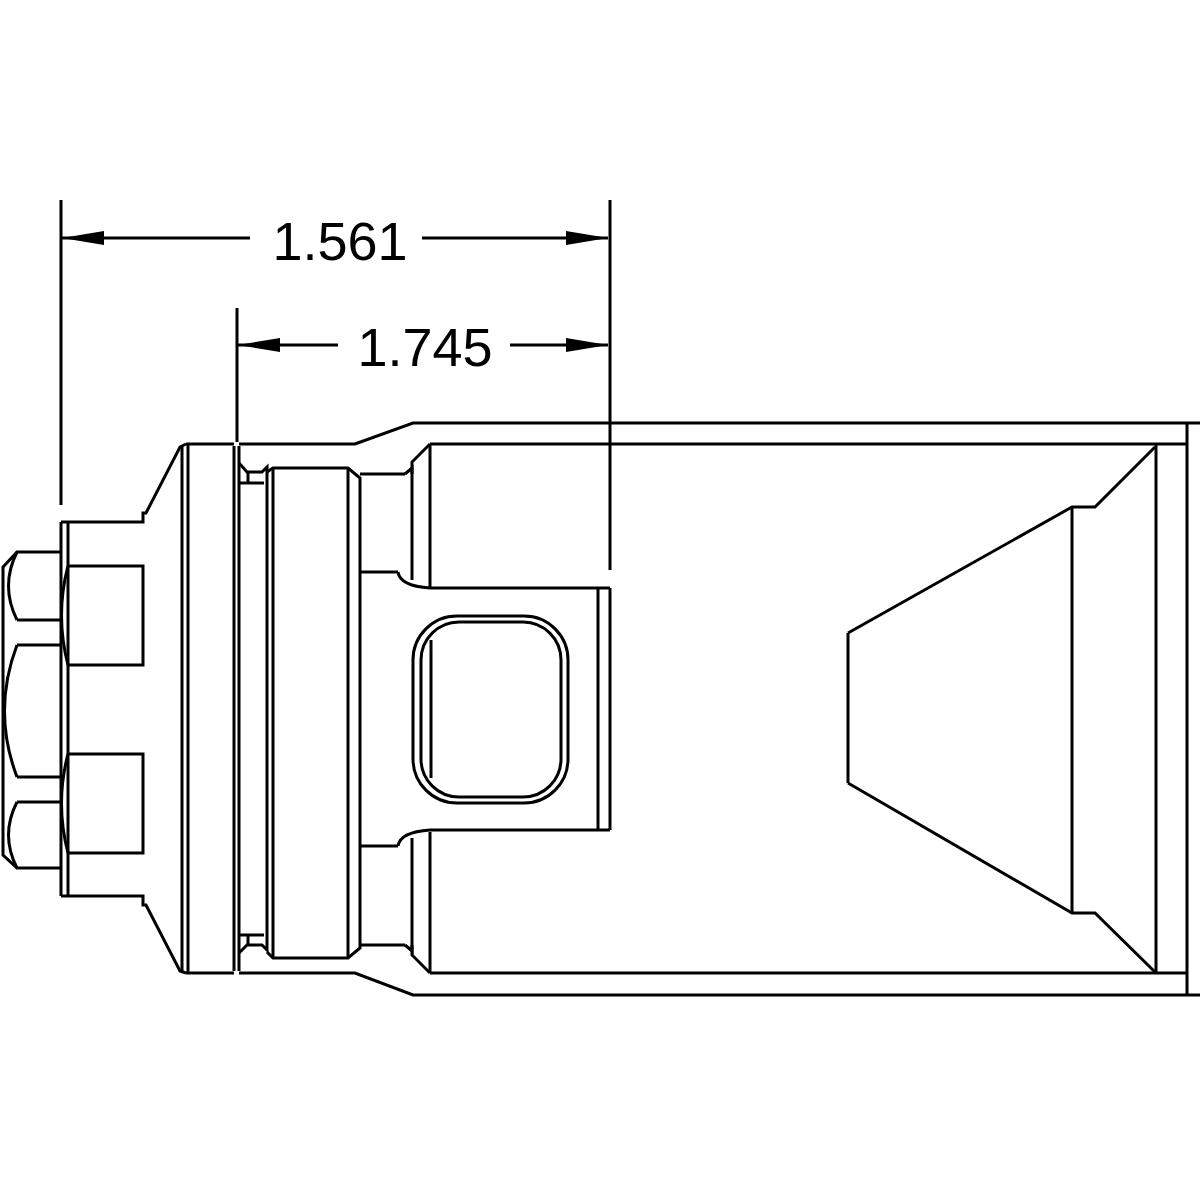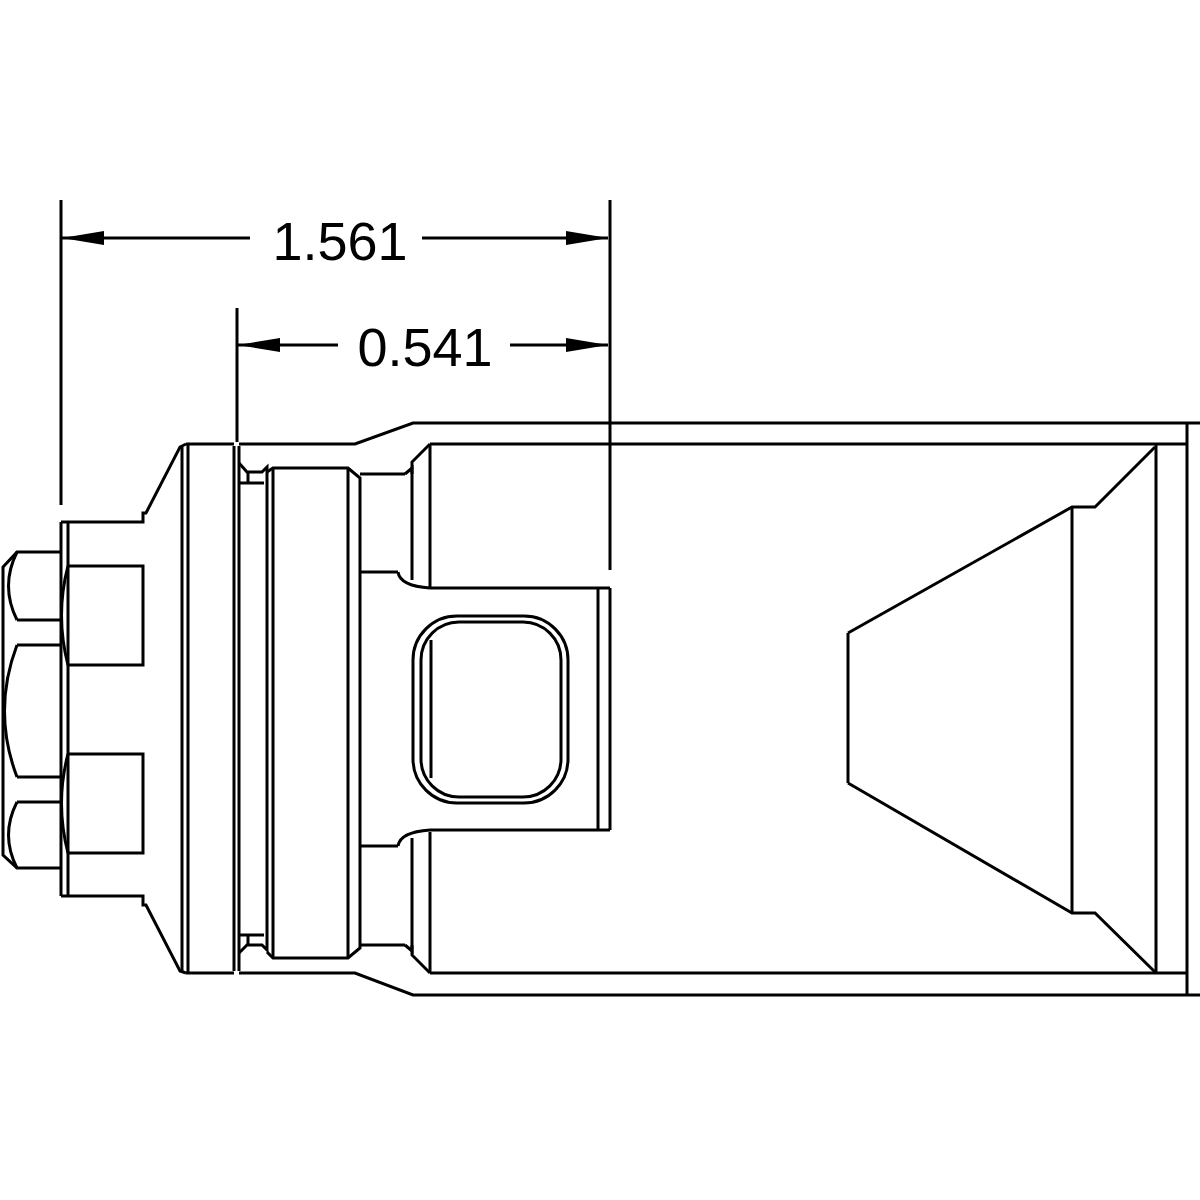--- a/index.html
+++ b/index.html
@@ -122,14 +122,14 @@
     <g>
       <path class="ln" d="M848,633 L1072,507 L1095,507 L1155,447"></path>
       <path class="ln" d="M848,633 L848,783"></path>
       <path class="ln" d="M848,783 L1072,913 L1095,913 L1155,972"></path>
       <line class="ln" x1="1072" y1="507" x2="1072" y2="913"></line>
       <line class="ln" x1="1156" y1="444" x2="1156" y2="973"></line>
     </g>
   </svg>
 
   <span class="dim-text" style="left:340px; top:214px;">1.561</span>
-  <span class="dim-text" style="left:425px; top:320px;">0.541</span>
+  <span class="dim-text" style="left:425px; top:320px;">1.745</span>
 </div>
 
 </body></html>

